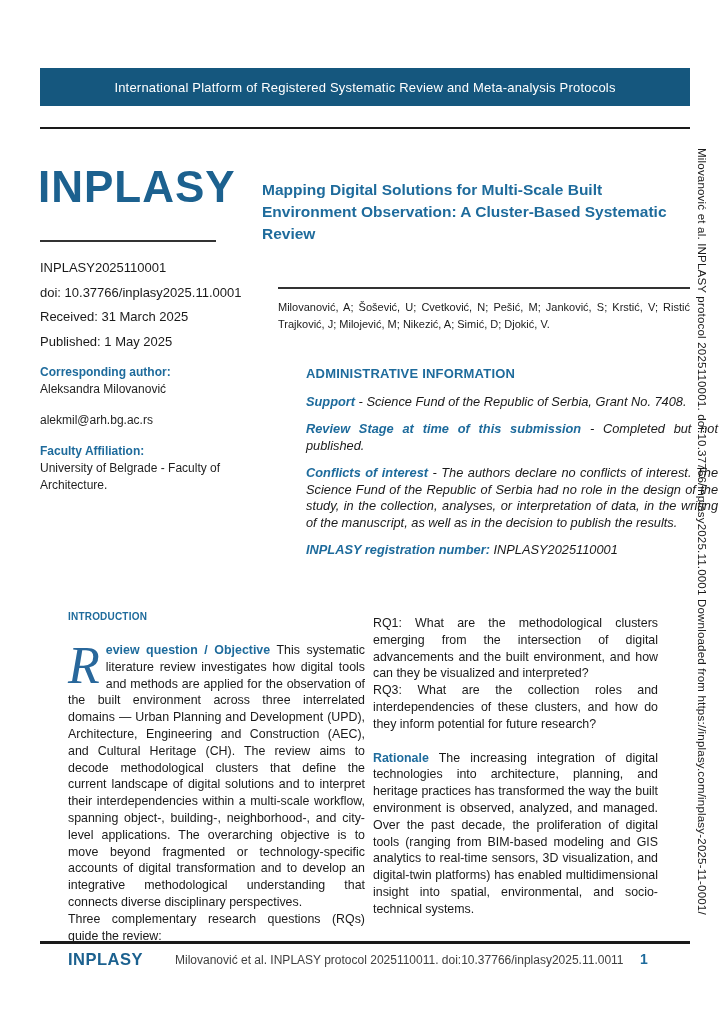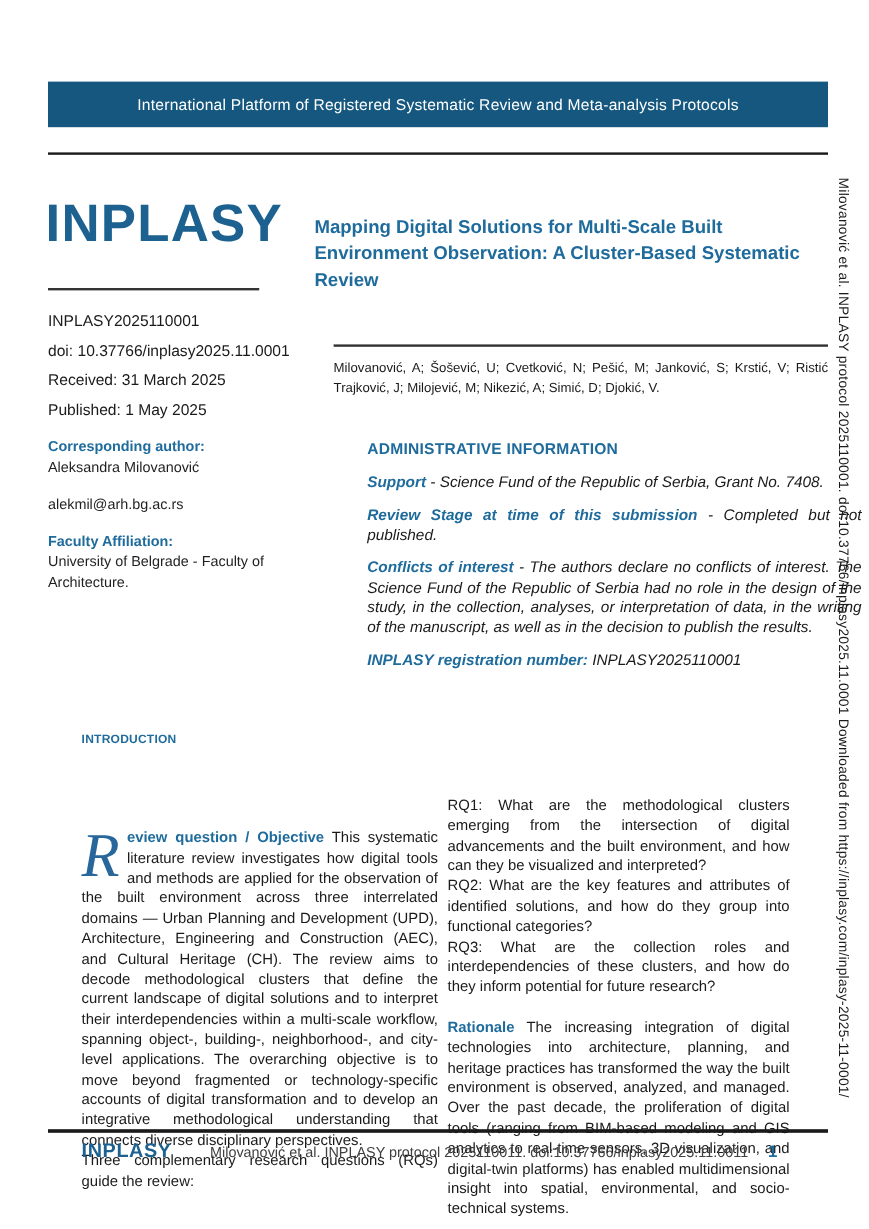--- a/index.html
+++ b/index.html
@@ -33,21 +33,21 @@
   .contact .gap { height:14px; }
 
   .admin { position:absolute; left:278px; top:366px; width:412px;
            font-size:12.8px; line-height:16.5px;margin-left:28px; }
   .admin h2 { font-size:13px; color:#1E6B9C; margin-bottom:11px; letter-spacing:.2px; }
   .admin p { text-align:justify; margin-bottom:11px; color:#1a1a1a;font-style:italic; }
 
   .intro-heading { position:absolute; left:68px; top:611px; font-size:10px;
                    font-weight:bold; color:#1E6B9C; letter-spacing:.2px; }
 
-  .col { font-size:12.4px; line-height:16.8px; text-align:justify; color:#1a1a1a;margin-top:48px; }
+  .col { font-size:12.4px; line-height:16.8px; text-align:justify; color:#1a1a1a; }
   .col-left  { position:absolute; left:68px;  top:642px; width:297px; }
   .col-right { position:absolute; left:373px; top:615px; width:285px; }
 
   .dropcap { float:left; font-family:"Liberation Serif", serif; font-style:italic;
              font-size:52px; line-height:40px; color:#28679B; padding:4px 6px 0 0; }
   .rationale { margin-top:17px; }
 
   .footer-logo { position:absolute; left:68px; top:950px; font-size:16.5px;
                  font-weight:bold; color:#1C618F; letter-spacing:.5px; }
   .footer-cite { position:absolute; left:175px; top:953px; font-size:12px; color:#404040; }
@@ -108,21 +108,20 @@
 
   <div class="col col-left">
     <div>
       <span class="dropcap">R</span><span class="blue-lead">eview question / Objective</span><span> This systematic literature review investigates how digital tools and methods are applied for the observation of the built environment across three interrelated domains — Urban Planning and Development (UPD), Architecture, Engineering and Construction (AEC), and Cultural Heritage (CH). The review aims to decode methodological clusters that define the current landscape of digital solutions and to interpret their interdependencies within a multi-scale workflow, spanning object-, building-, neighborhood-, and city-level applications. The overarching objective is to move beyond fragmented or technology-specific accounts of digital transformation and to develop an integrative methodological understanding that connects diverse disciplinary perspectives.</span>
     </div>
     <div>Three complementary research questions (RQs) guide the review:</div>
   </div>
 
   <div class="col col-right">
     <div>RQ1: What are the methodological clusters emerging from the intersection of digital advancements and the built environment, and how can they be visualized and interpreted?</div>
-    <div>RQ2: What are the key features and attributes of identified solutions, and how do they group into functional categories?</div>
     <div>RQ3: What are the collection roles and interdependencies of these clusters, and how do they inform potential for future research?</div>
     <div class="rationale"><span class="blue-lead">Rationale</span><span> The increasing integration of digital technologies into architecture, planning, and heritage practices has transformed the way the built environment is observed, analyzed, and managed. Over the past decade, the proliferation of digital tools (ranging from BIM-based modeling and GIS analytics to real-time sensors, 3D visualization, and digital-twin platforms) has enabled multidimensional insight into spatial, environmental, and socio-technical systems.</span></div>
   </div>
 
   <div class="rule rule-footer"></div>
   <div class="footer-logo">INPLASY</div>
   <div class="footer-cite">Milovanović et al. INPLASY protocol 2025110011. doi:10.37766/inplasy2025.11.0011</div>
   <div class="footer-page">1</div>
 
   <div class="side-text">Milovanović et al. INPLASY protocol 2025110001. doi:10.37766/inplasy2025.11.0001 Downloaded from https://inplasy.com/inplasy-2025-11-0001/</div>

